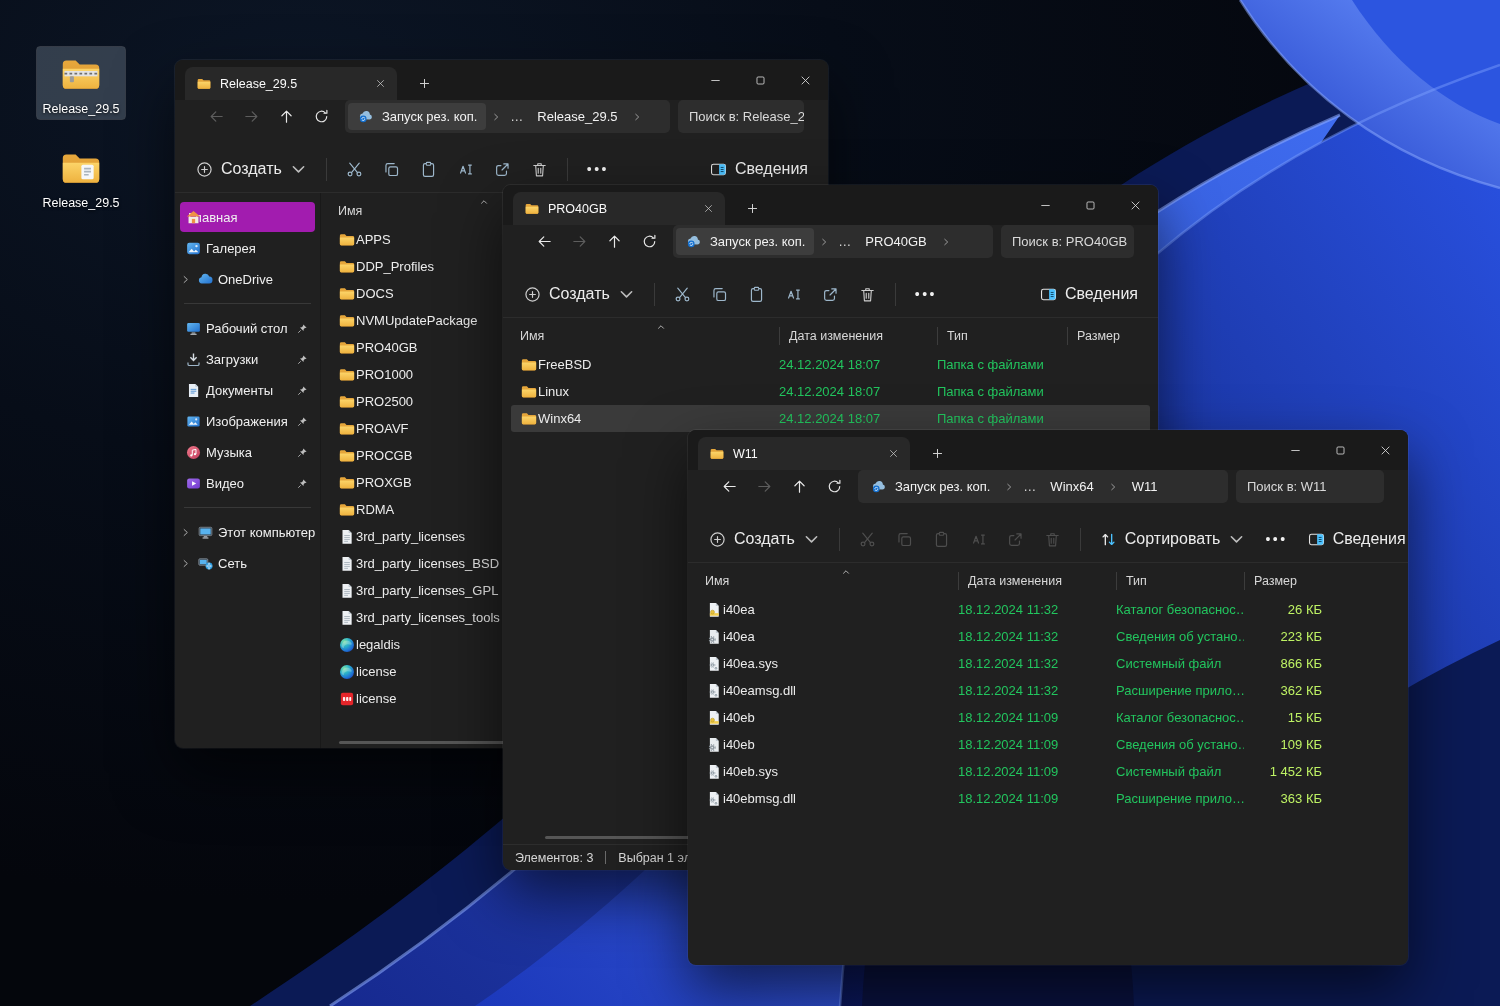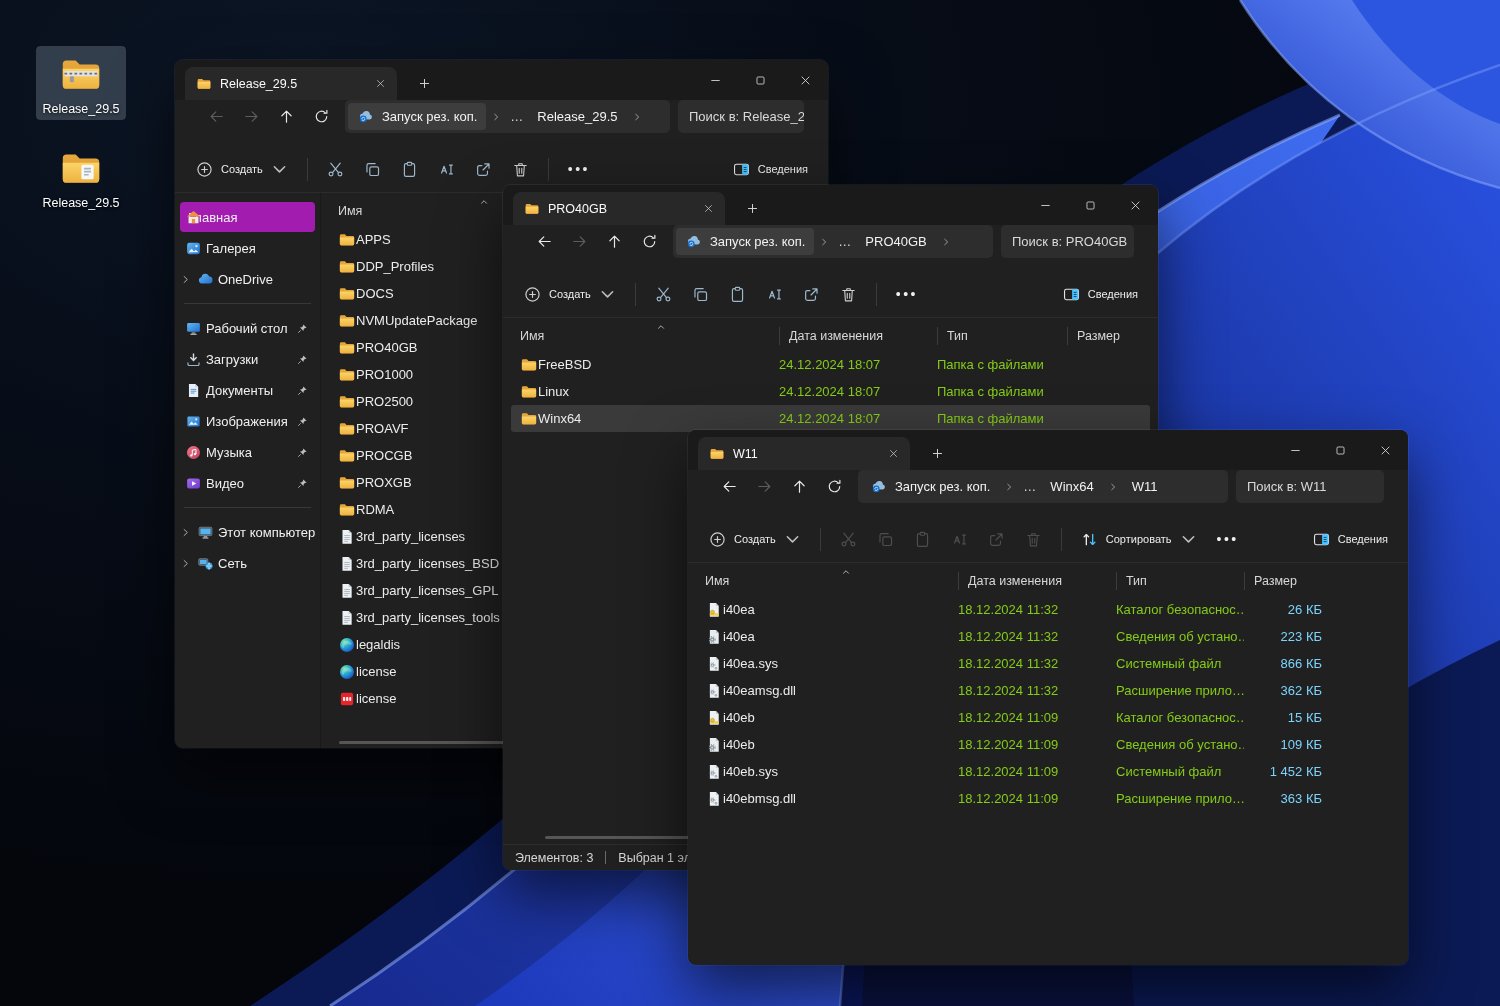--- a/index.html
+++ b/index.html
@@ -47,21 +47,21 @@
   .crumb { display:flex; align-items:center; gap:8px; height:27px; padding:0 9px; border-radius:4px; font-size:13px; color:#f2f2f2; flex:none; }
   .crumb.hl { background:#3d3d3d; }
   .crumb svg.csync { width:17px; height:17px; }
   .csep { width:20px; text-align:center; color:#b9b9b9; flex:none; display:flex; align-items:center; justify-content:center; }
   .csep svg { width:10px; height:10px; }
   .cdots { color:#d8d8d8; font-size:13px; letter-spacing:1px; flex:none; padding:0 4px; }
   .search { height:33px; background:#2d2d2d; border-radius:5px; display:flex; align-items:center;
             padding:0 11px; font-size:13px; color:#d9d9d9; overflow:hidden; white-space:nowrap; flex:none; }
 
   .toolbar { height:47px; display:flex; align-items:center; padding:0 11px; border-bottom:1px solid #2c2c2c; flex:none; }
-  .tool { display:flex; align-items:center; gap:7px; height:34px; padding:0 9px; border-radius:4px; font-size:11px; color:#ececec; flex:none; }
+  .tool { display:flex; align-items:center; gap:7px; height:34px; padding:0 9px; border-radius:4px; font-size:16px; color:#ececec; flex:none; }
   .tool svg { width:19px; height:19px; }
   .tico { color:#9db7cb; }
   .tico.grey { color:#cfcfcf; }
   .toolbar.dimmed .tico { color:#4e4e4e; }
   .tsep { width:1px; height:23px; background:#3a3a3a; margin:0 9px; flex:none; }
   .tspace { flex:1; }
   .chev-s { width:9px; height:9px; color:#bdbdbd; }
   .more-dots { font-size:14px; letter-spacing:2.5px; color:#f0f0f0; padding:0 10px; }
 
   .content { flex:1; display:flex; min-height:0; position:relative; }
@@ -80,22 +80,22 @@
   .list { flex:1; min-width:0; display:flex; flex-direction:column; position:relative; padding-top:4px; }
   .colhead { height:27px; display:flex; align-items:center; font-size:12.5px; color:#d8d8d8; position:relative; flex:none; margin:0 8px 2px; }
   .ch { display:flex; align-items:center; height:18px; padding-left:9px; position:relative; }
   .ch + .ch { border-left:1px solid #3c3c3c; }
   .ch-caret { position:absolute; top:-5px; width:10px; height:10px; color:#bdbdbd; }
   .rows { flex:1; overflow:hidden; }
   .row { height:27px; display:flex; align-items:center; margin:0 8px; border-radius:3px; font-size:13px; color:#ececec; }
   .row.sel { background:#3a3a3a; }
   .cname { display:flex; align-items:center; padding-left:9px; white-space:nowrap; overflow:hidden; }
   .cname svg { width:18px; height:18px; flex:none; }
-  .cdate,.ctype { white-space:nowrap; overflow:hidden; color:#84cc16; }
-  .csize { text-align:right; padding-right:12px; color:#7dd3fc; white-space:nowrap; }
+  .cdate,.ctype { white-space:nowrap; overflow:hidden; color:#22c55e; }
+  .csize { text-align:right; padding-right:12px; color:#bef264; white-space:nowrap; }
   .hscroll { position:absolute; height:3px; background:#565656; border-radius:2px; }
 
   .statusbar { height:26px; border-top:1px solid #2d2d2d; display:flex; align-items:center; padding:0 12px; font-size:12.5px; color:#d6d6d6; flex:none; position:relative; }
   .st-div { width:1px; height:13px; background:#6a6a6a; margin:0 12px; }
   .viewtoggles { position:absolute; right:8px; top:2px; display:flex; gap:3px; }
   .vt { width:24px; height:21px; display:flex; align-items:center; justify-content:center; color:#d9d9d9; border-radius:3px; }
   .vt svg { width:15px; height:15px; }
   .vt.on { outline:1px solid #8a8a8a; background:#323232; }
 
   

